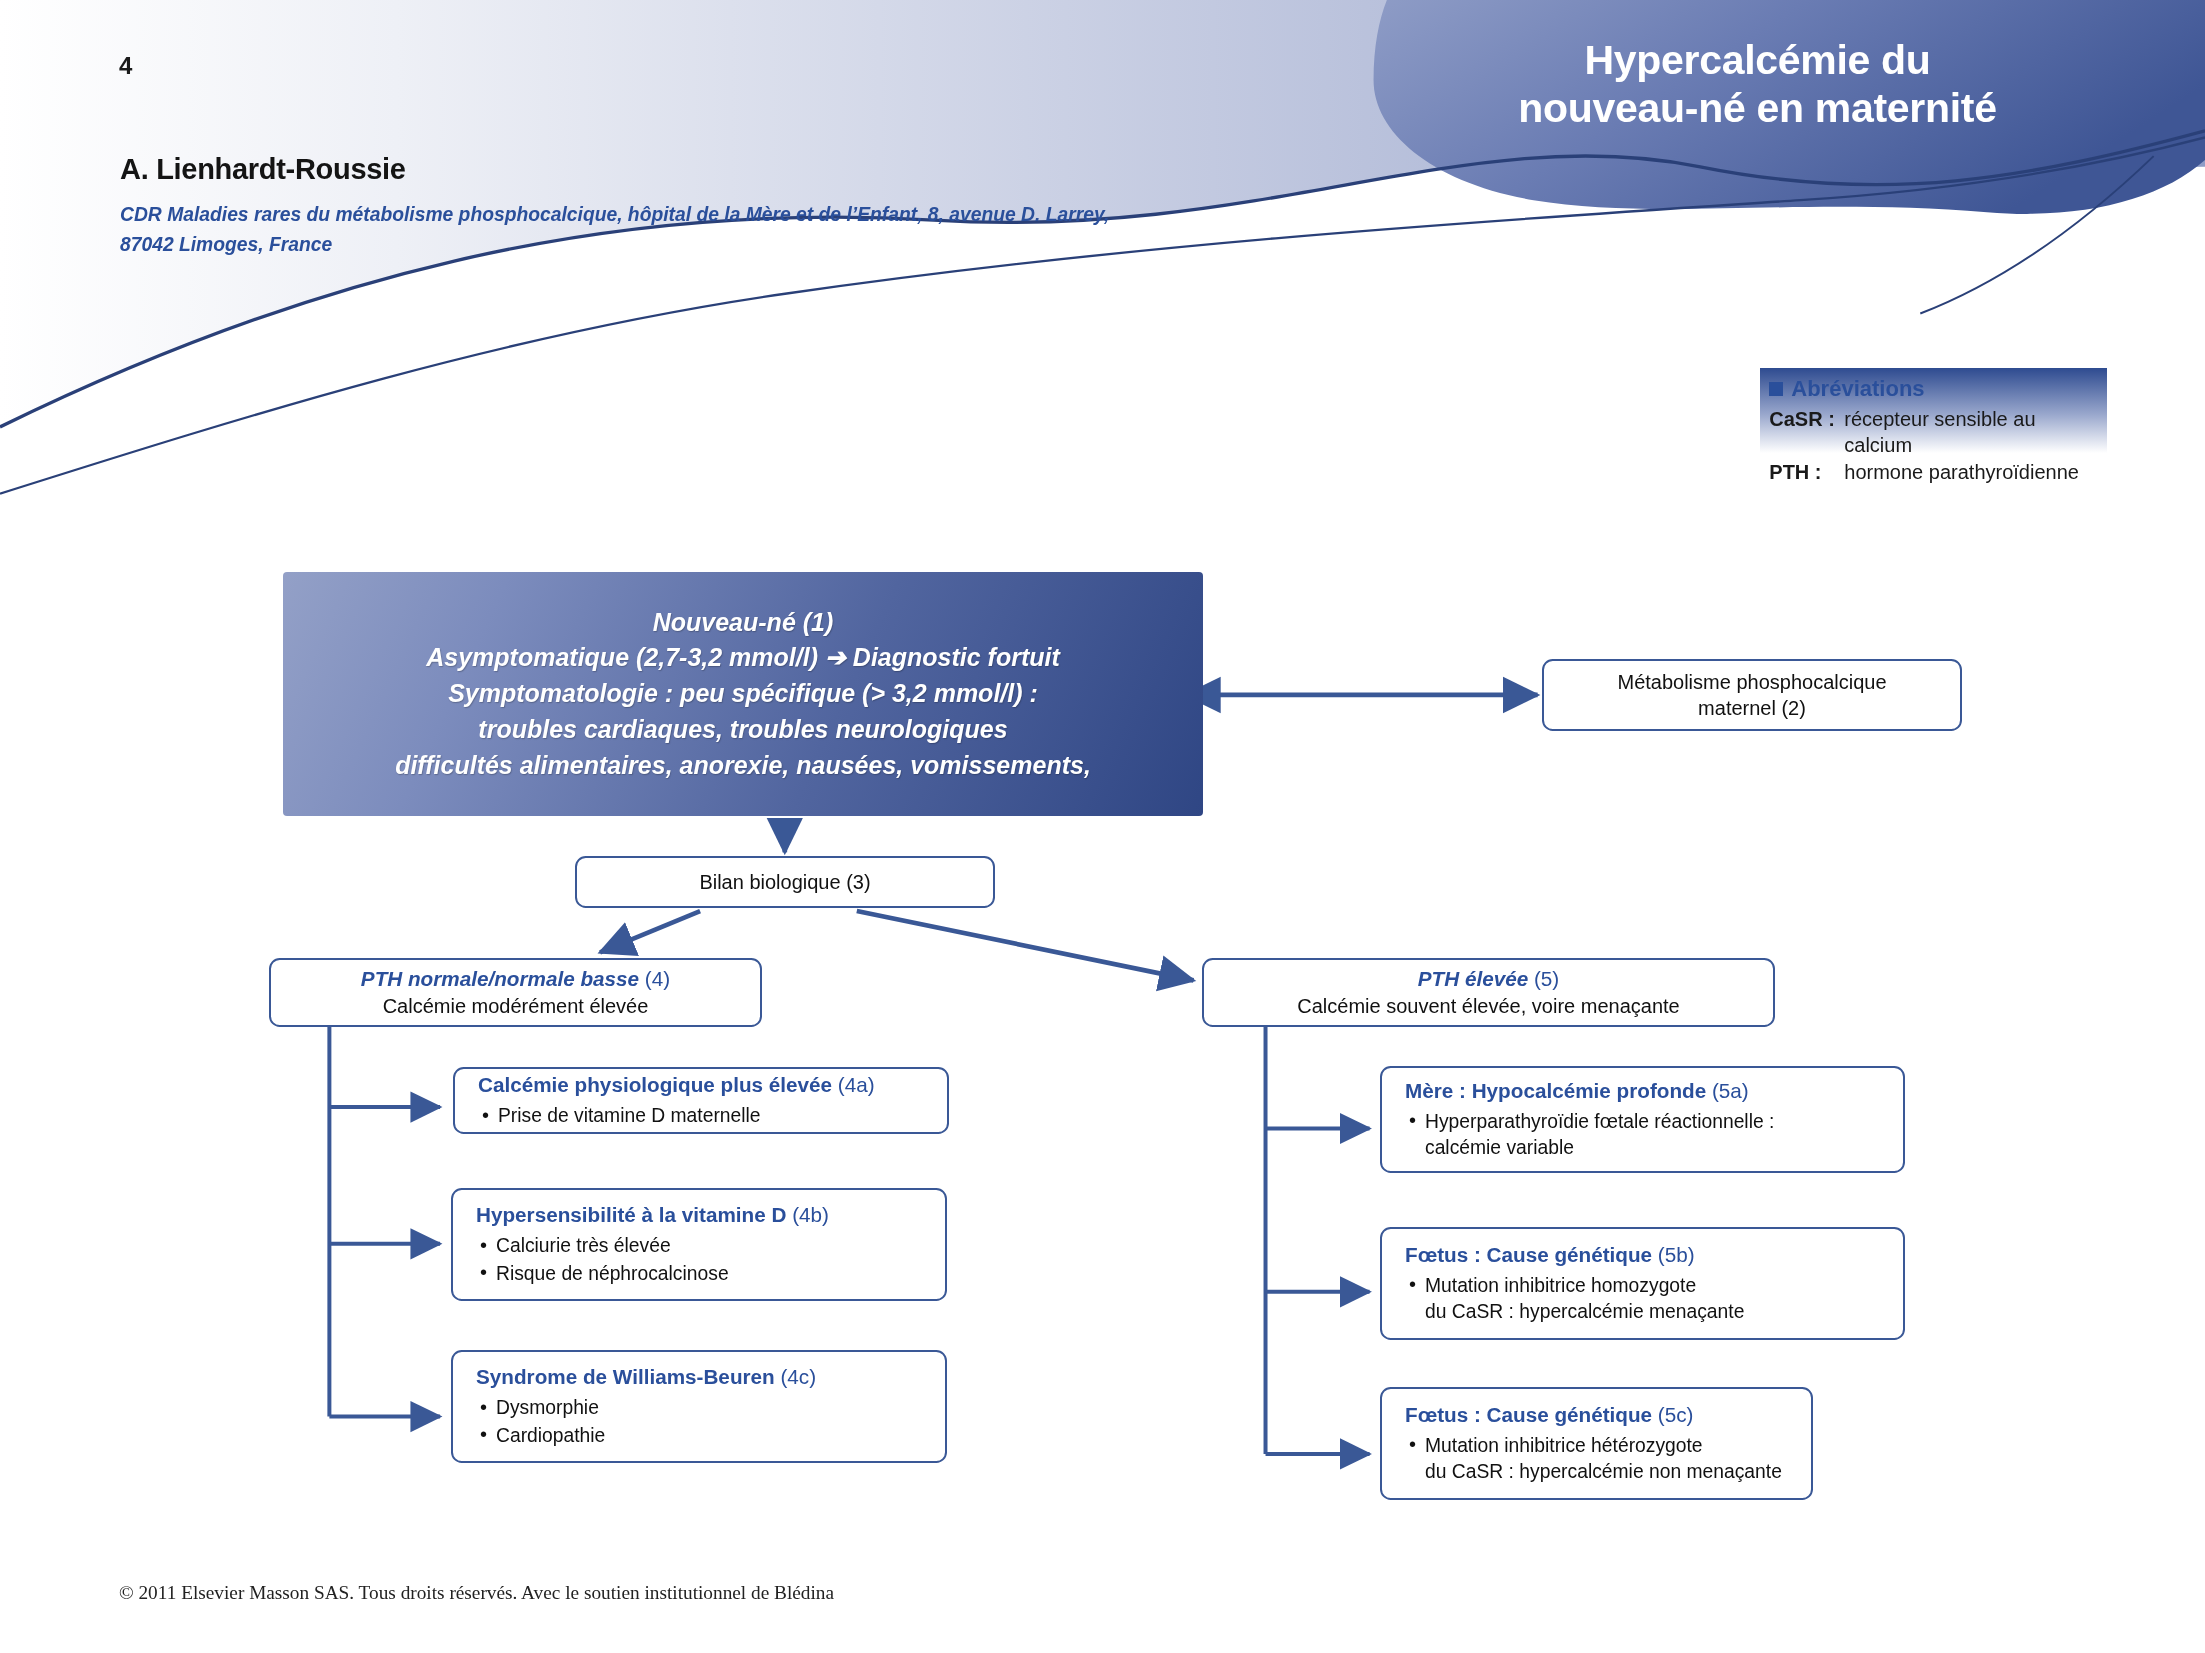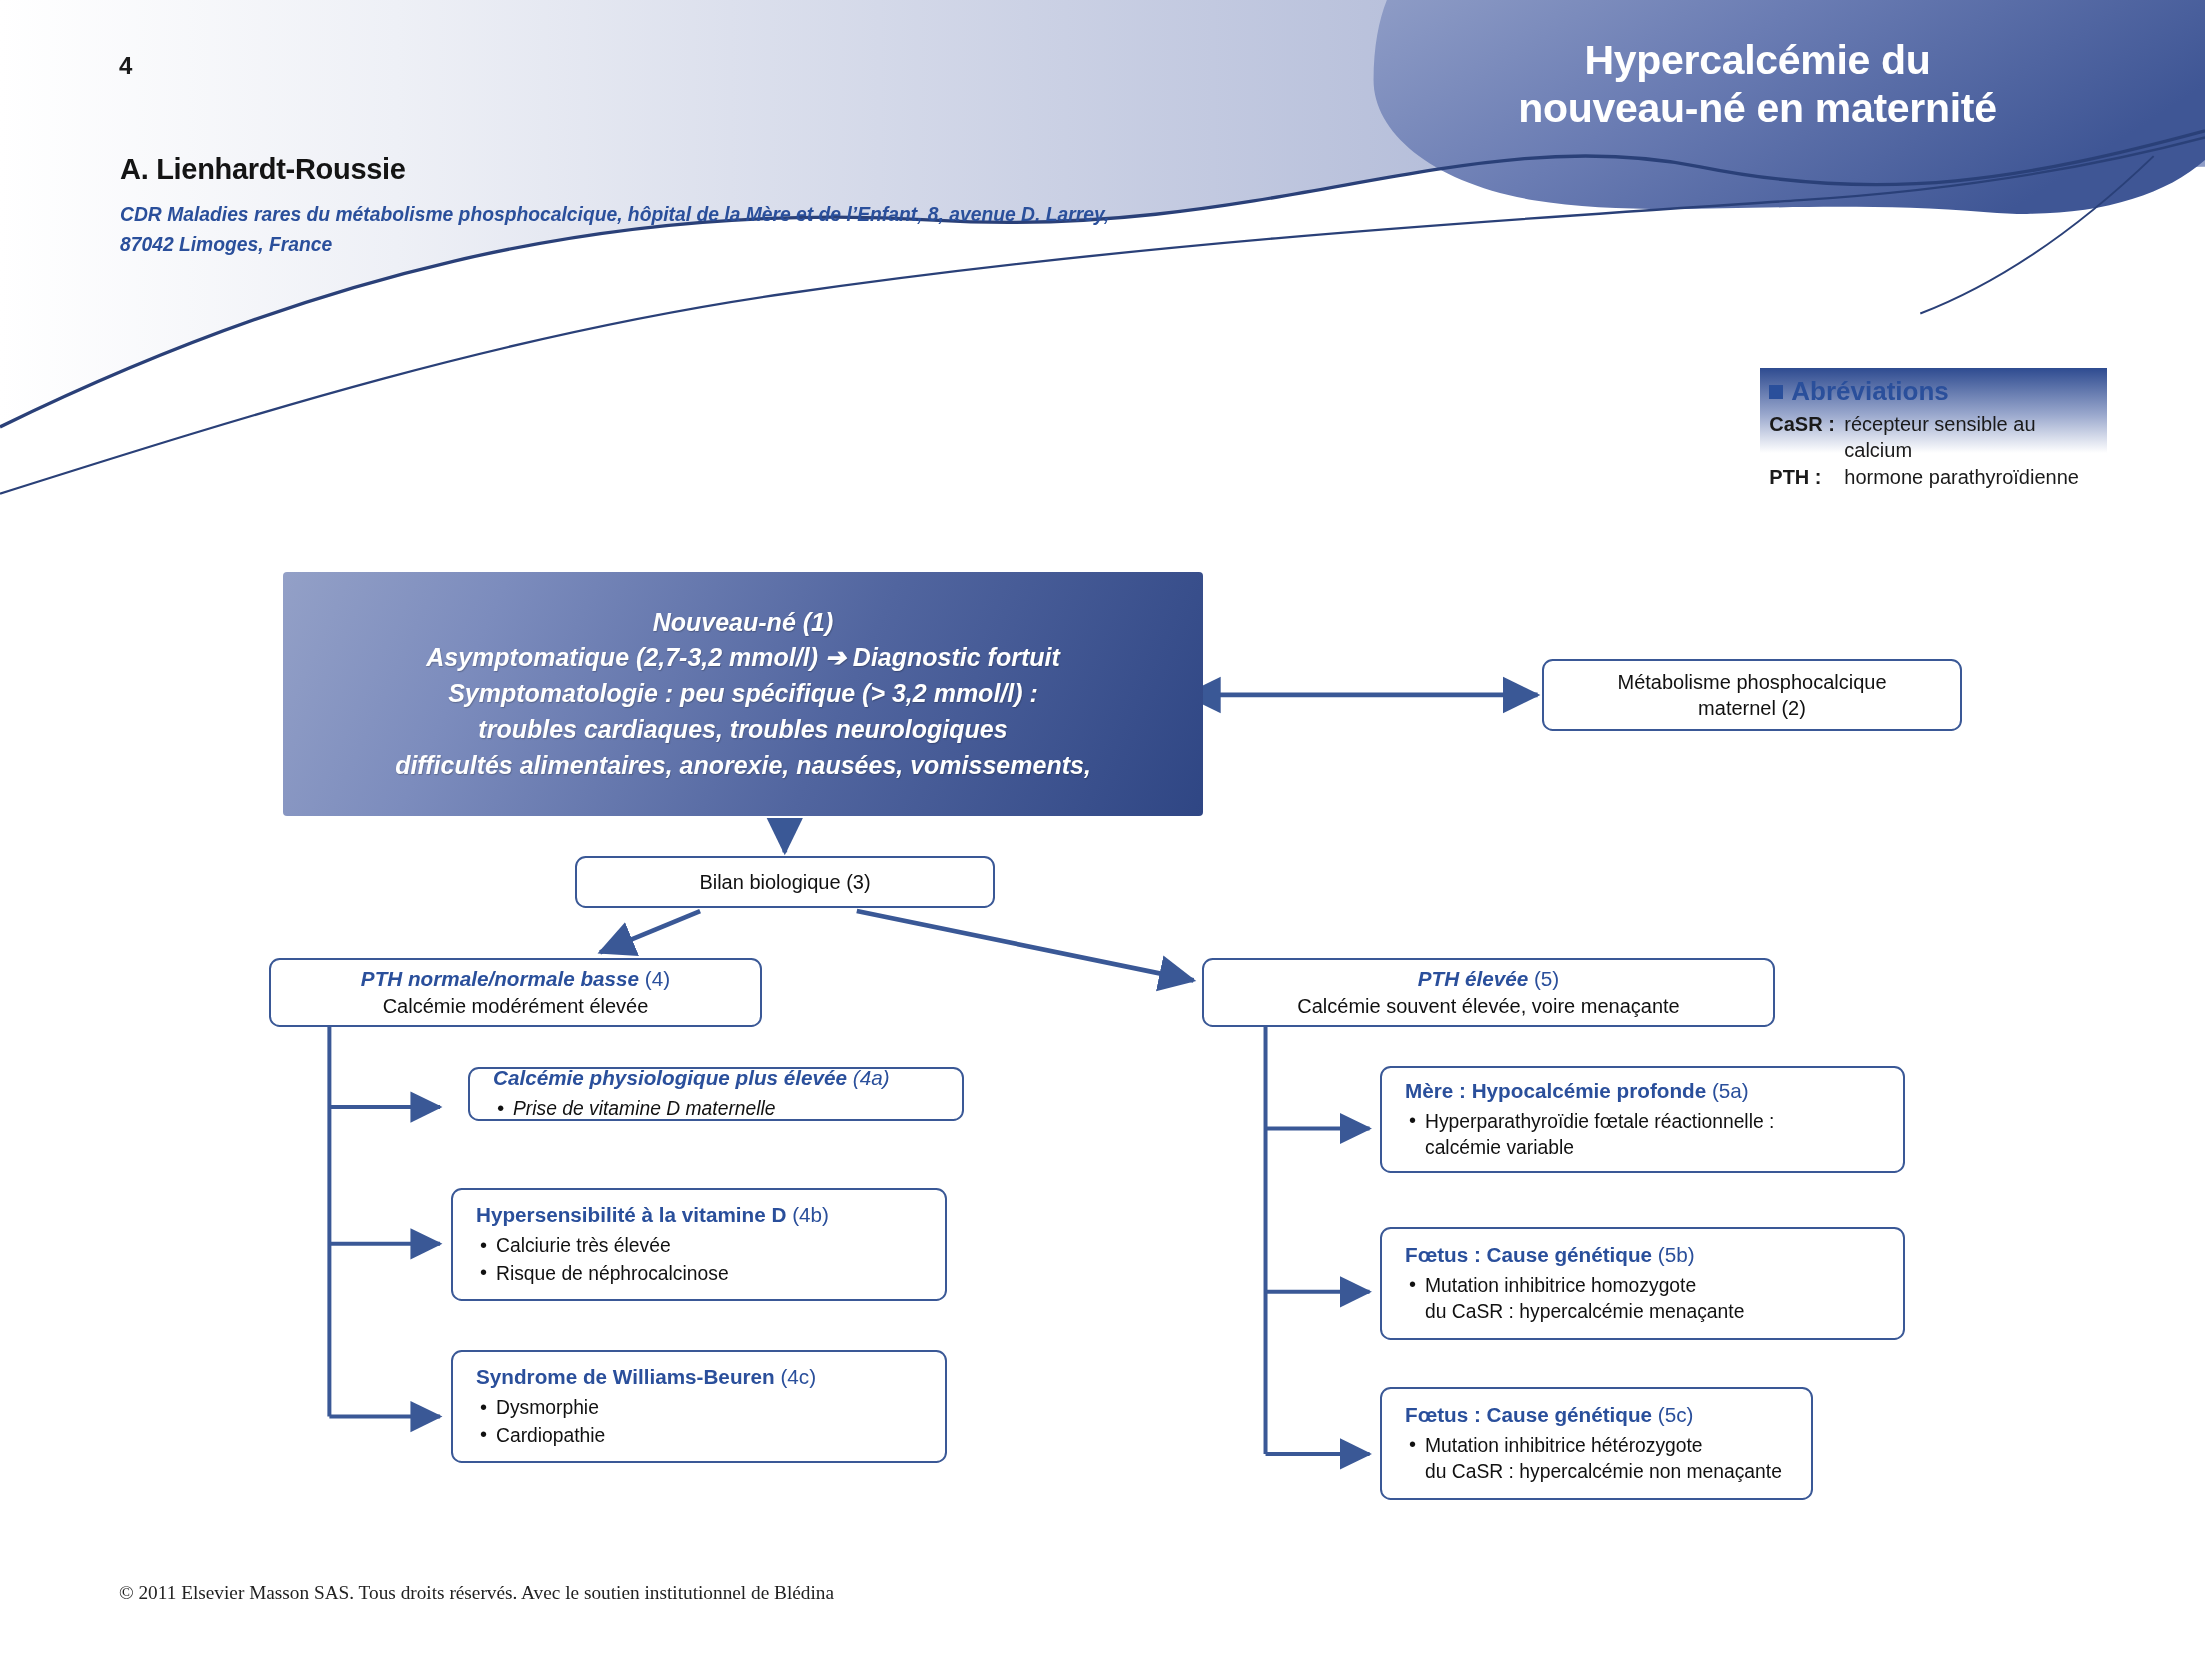--- a/index.html
+++ b/index.html
@@ -37,21 +37,21 @@
 
   
   .abbrev{
     position:absolute;left:1760px;top:368px;width:347px;
   }
   .abbrev-bar{
     position:absolute;left:0;top:0;width:347px;height:85px;
     background:linear-gradient(to bottom,#2e4b90 0%, #9aa8cd 55%, #ffffff 100%);
   }
   .abbrev-head{
-    position:relative;font-size:26px;font-weight:bold;color:#2a4f9b;
+    position:relative;font-size:22px;font-weight:bold;color:#2a4f9b;
     padding:8px 0 0 9.3px;display:flex;align-items:center;gap:8px;
   }
   .sq{display:inline-block;width:14px;height:14px;background:#2a4f9b;}
   .abbrev-list{position:relative;padding:4px 0 0 9.3px;}
   .ab-row{display:flex;font-size:20px;line-height:1.32;color:#1a1a1a;}
   .ab-key{font-weight:bold;width:75px;flex:0 0 75px;}
   .ab-val{flex:1;}
 
   
   .chart{position:absolute;left:0;top:0;width:2205px;height:1654px;}
@@ -76,21 +76,21 @@
     color:#111;
   }
   .node-box.center{align-items:center;text-align:center;}
   .node-box.left{align-items:flex-start;text-align:left;padding-left:23px;}
 
   .n-maternal{left:1542px;top:659px;width:420px;height:72px;font-size:20px;line-height:1.32;}
   .n-bilan{left:575px;top:856px;width:420px;height:52px;font-size:20px;}
   .n-pth-norm{left:269px;top:958px;width:493px;height:69px;font-size:20px;line-height:1.34;}
   .n-pth-elev{left:1202px;top:958px;width:573px;height:69px;font-size:20px;line-height:1.34;}
 
-  .n-4a{left:468px;top:1067px;width:496px;height:54px;font-style:italic;}
+  .n-4a{left:453px;top:1067px;width:496px;height:67px;}
   .n-4b{left:451px;top:1188px;width:496px;height:113px;}
   .n-4c{left:451px;top:1350px;width:496px;height:113px;}
   .n-5a{left:1380px;top:1066px;width:525px;height:107px;}
   .n-5b{left:1380px;top:1227px;width:525px;height:113px;}
   .n-5c{left:1380px;top:1387px;width:433px;height:113px;}
 
   .hdr-blue{color:#2a4f9b;font-weight:bold;font-size:20.7px;line-height:1.3;}
   .hdr-blue .tag{font-weight:normal;}
   .hdr-ital{color:#2a4f9b;font-weight:bold;font-style:italic;font-size:20.7px;}
   .hdr-ital .tag{font-weight:normal;font-style:normal;}

